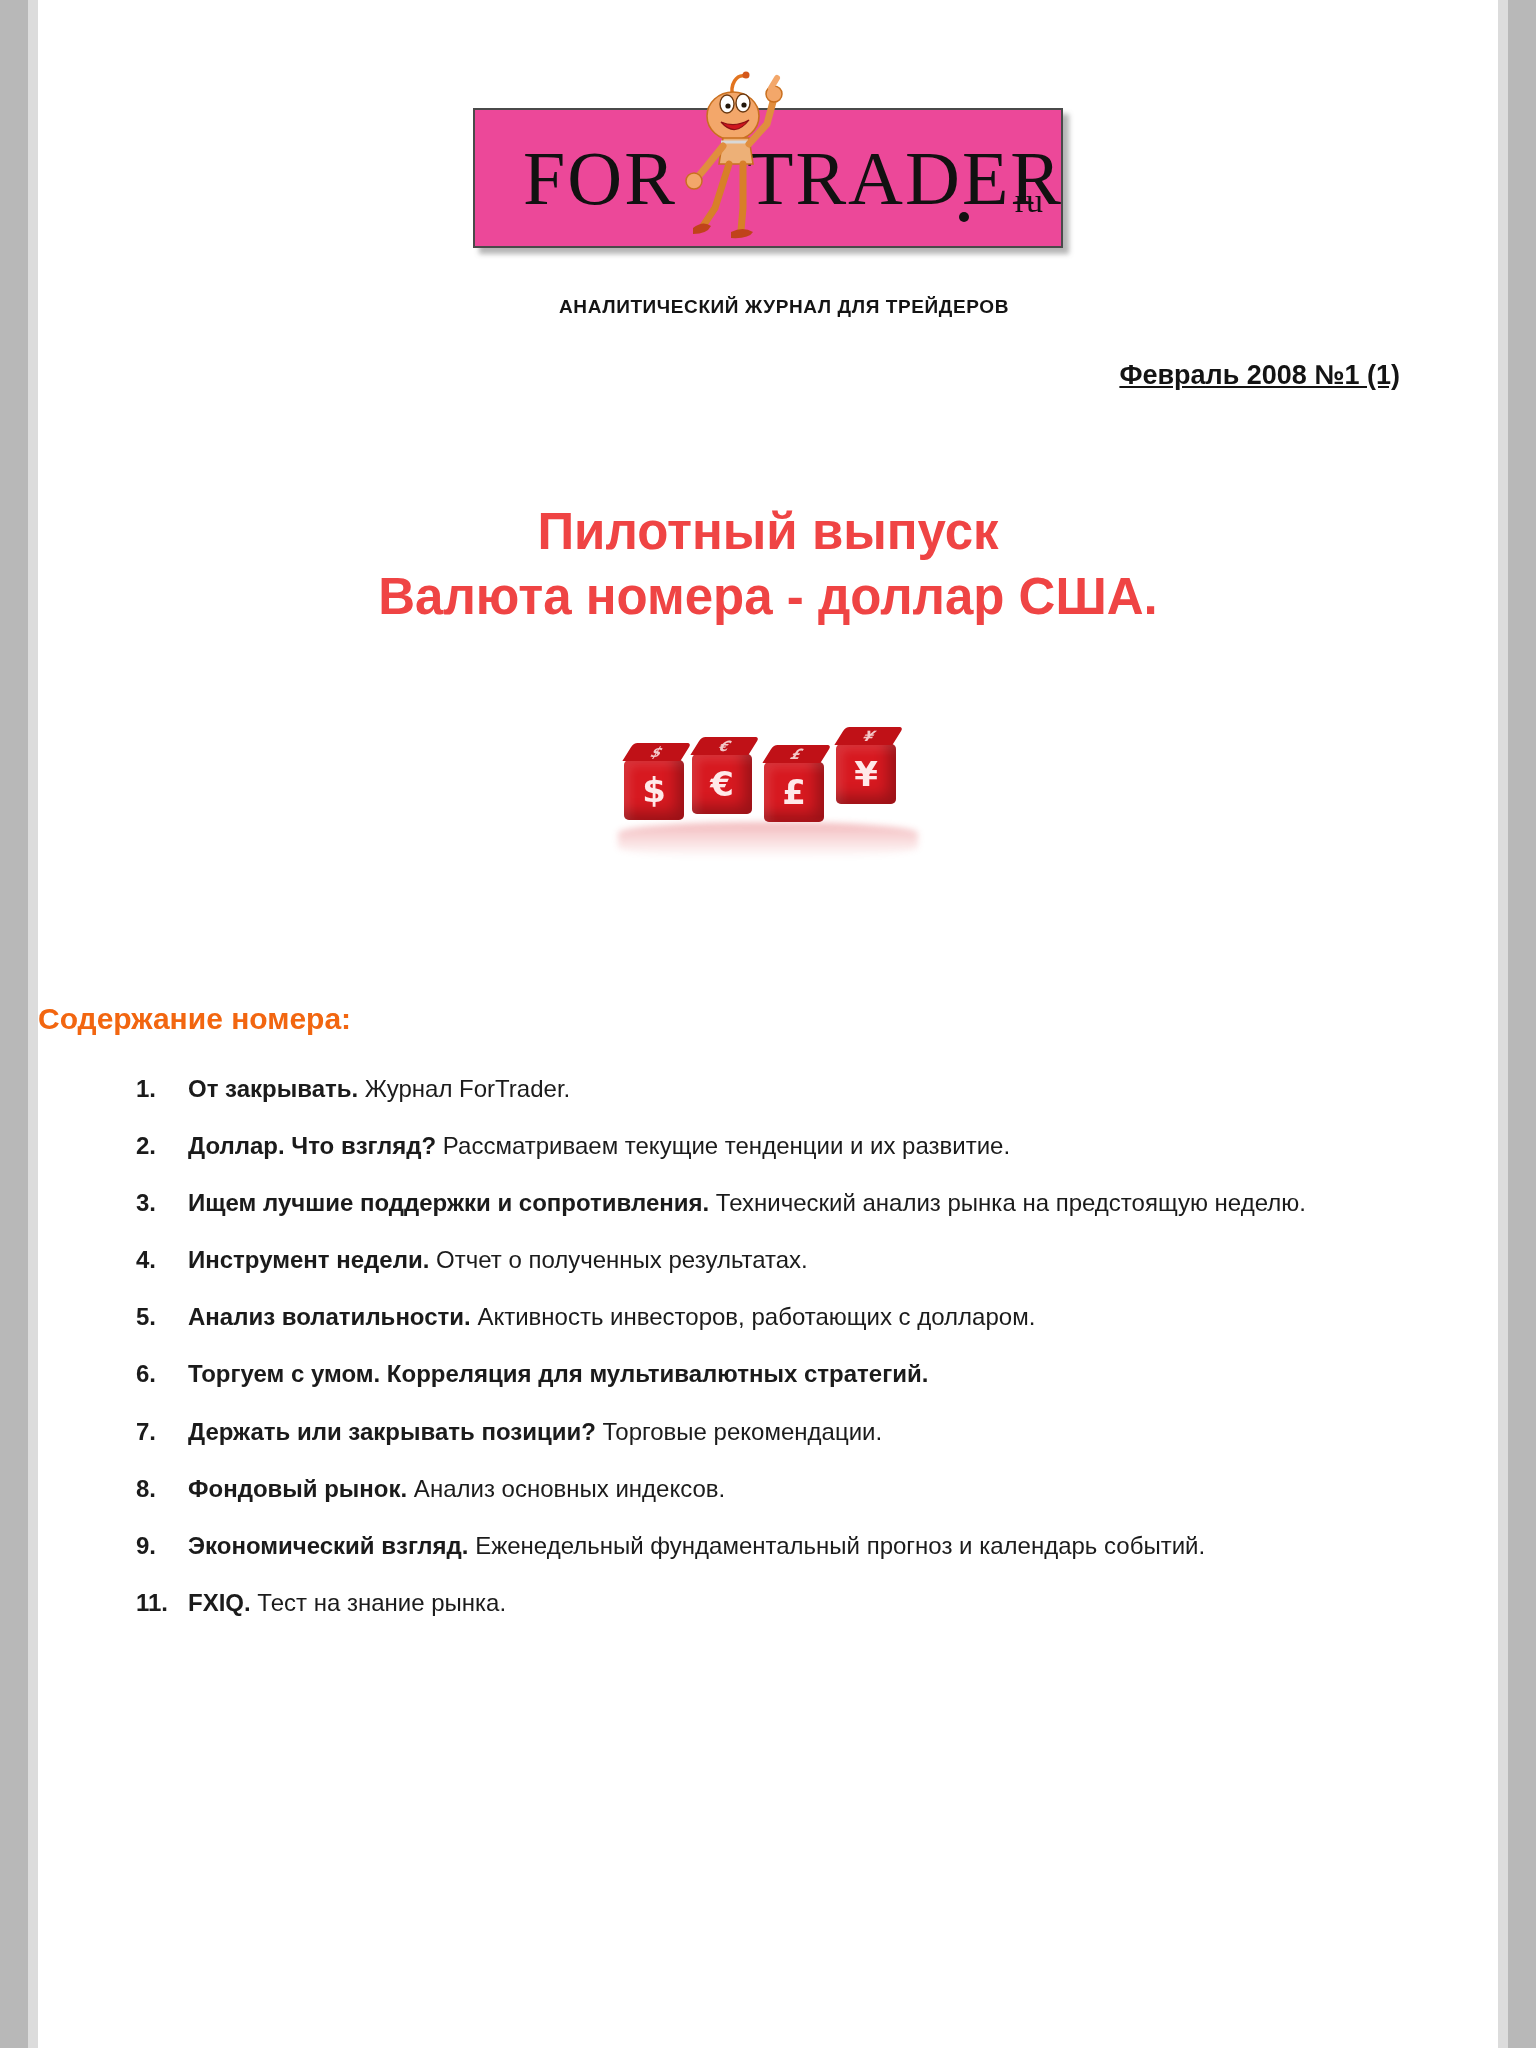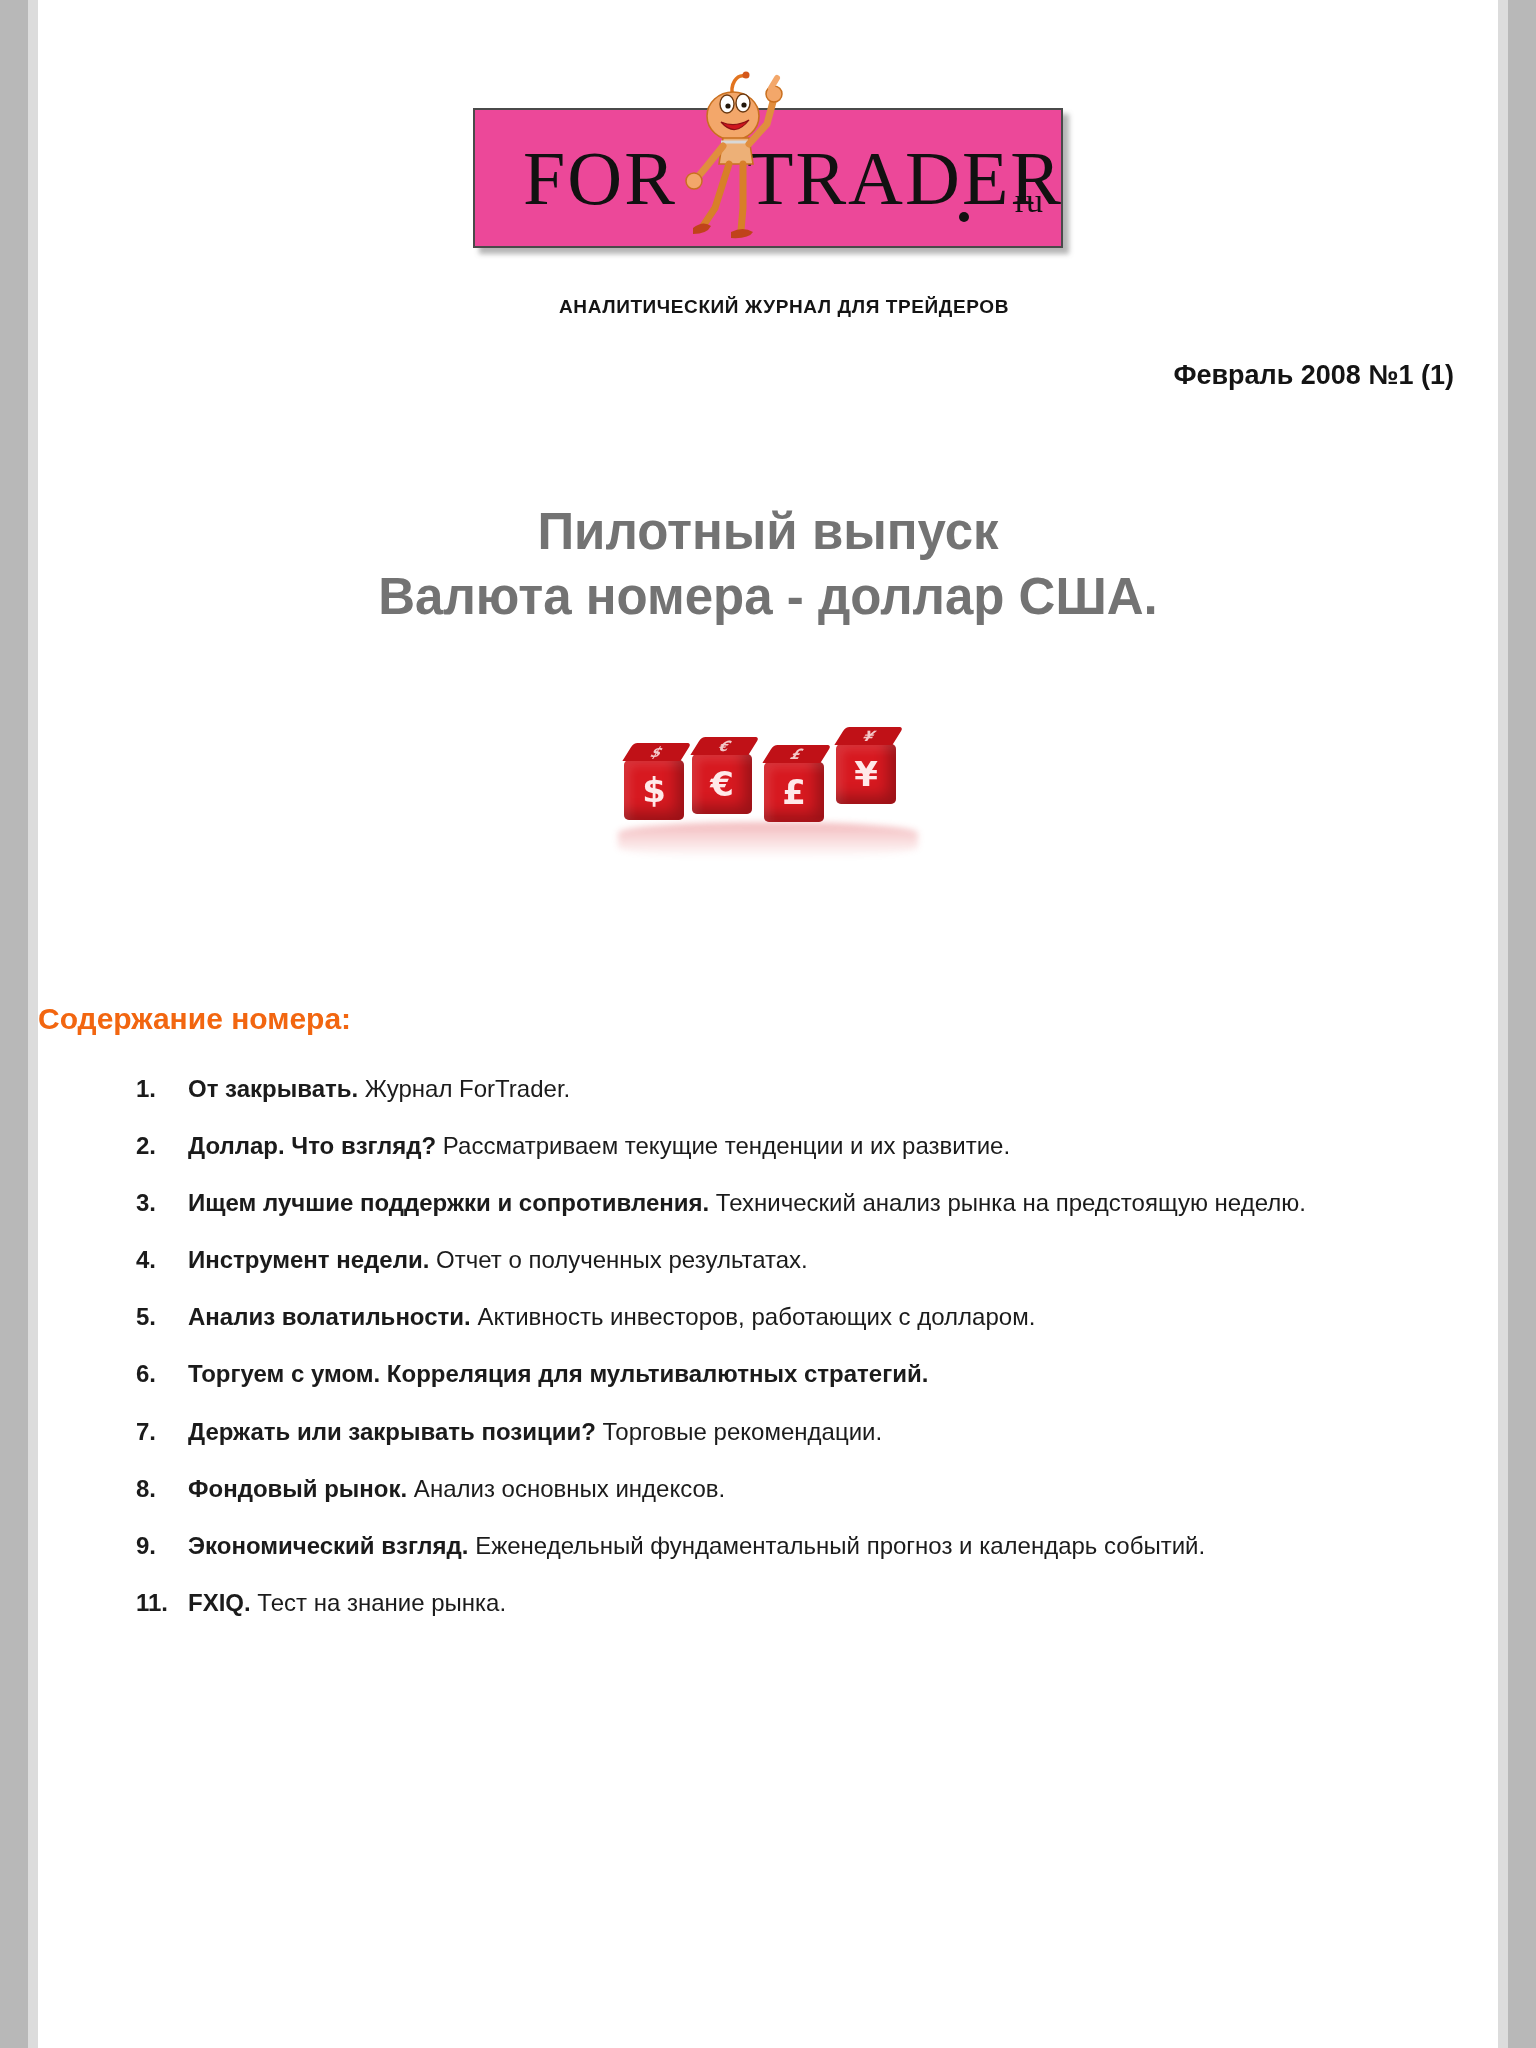--- a/index.html
+++ b/index.html
@@ -103,32 +103,33 @@
     margin-top: 48px;
     text-align: center;
     font-size: 19px;
     font-weight: bold;
     letter-spacing: 0.6px;
     color: #141414;
     padding-left: 32px;
   }
   .issue-date {
     margin-top: 42px;
-    padding-right: 44px;
+    padding-right: 98px;
     text-align: right;
     font-size: 27px;
     font-weight: bold;
     color: #141414;
+    text-decoration: underline;
   }
 
   
   .main-title {
     margin-top: 108px;
     text-align: center;
-    color: #737373;
+    color: #ef4444;
     font-size: 51px;
     font-weight: bold;
     line-height: 1.28;
   }
   .main-title .line { display: block; white-space: nowrap; }
 
   
   .dice-wrap {
     margin-top: 92px;
     display: flex;

